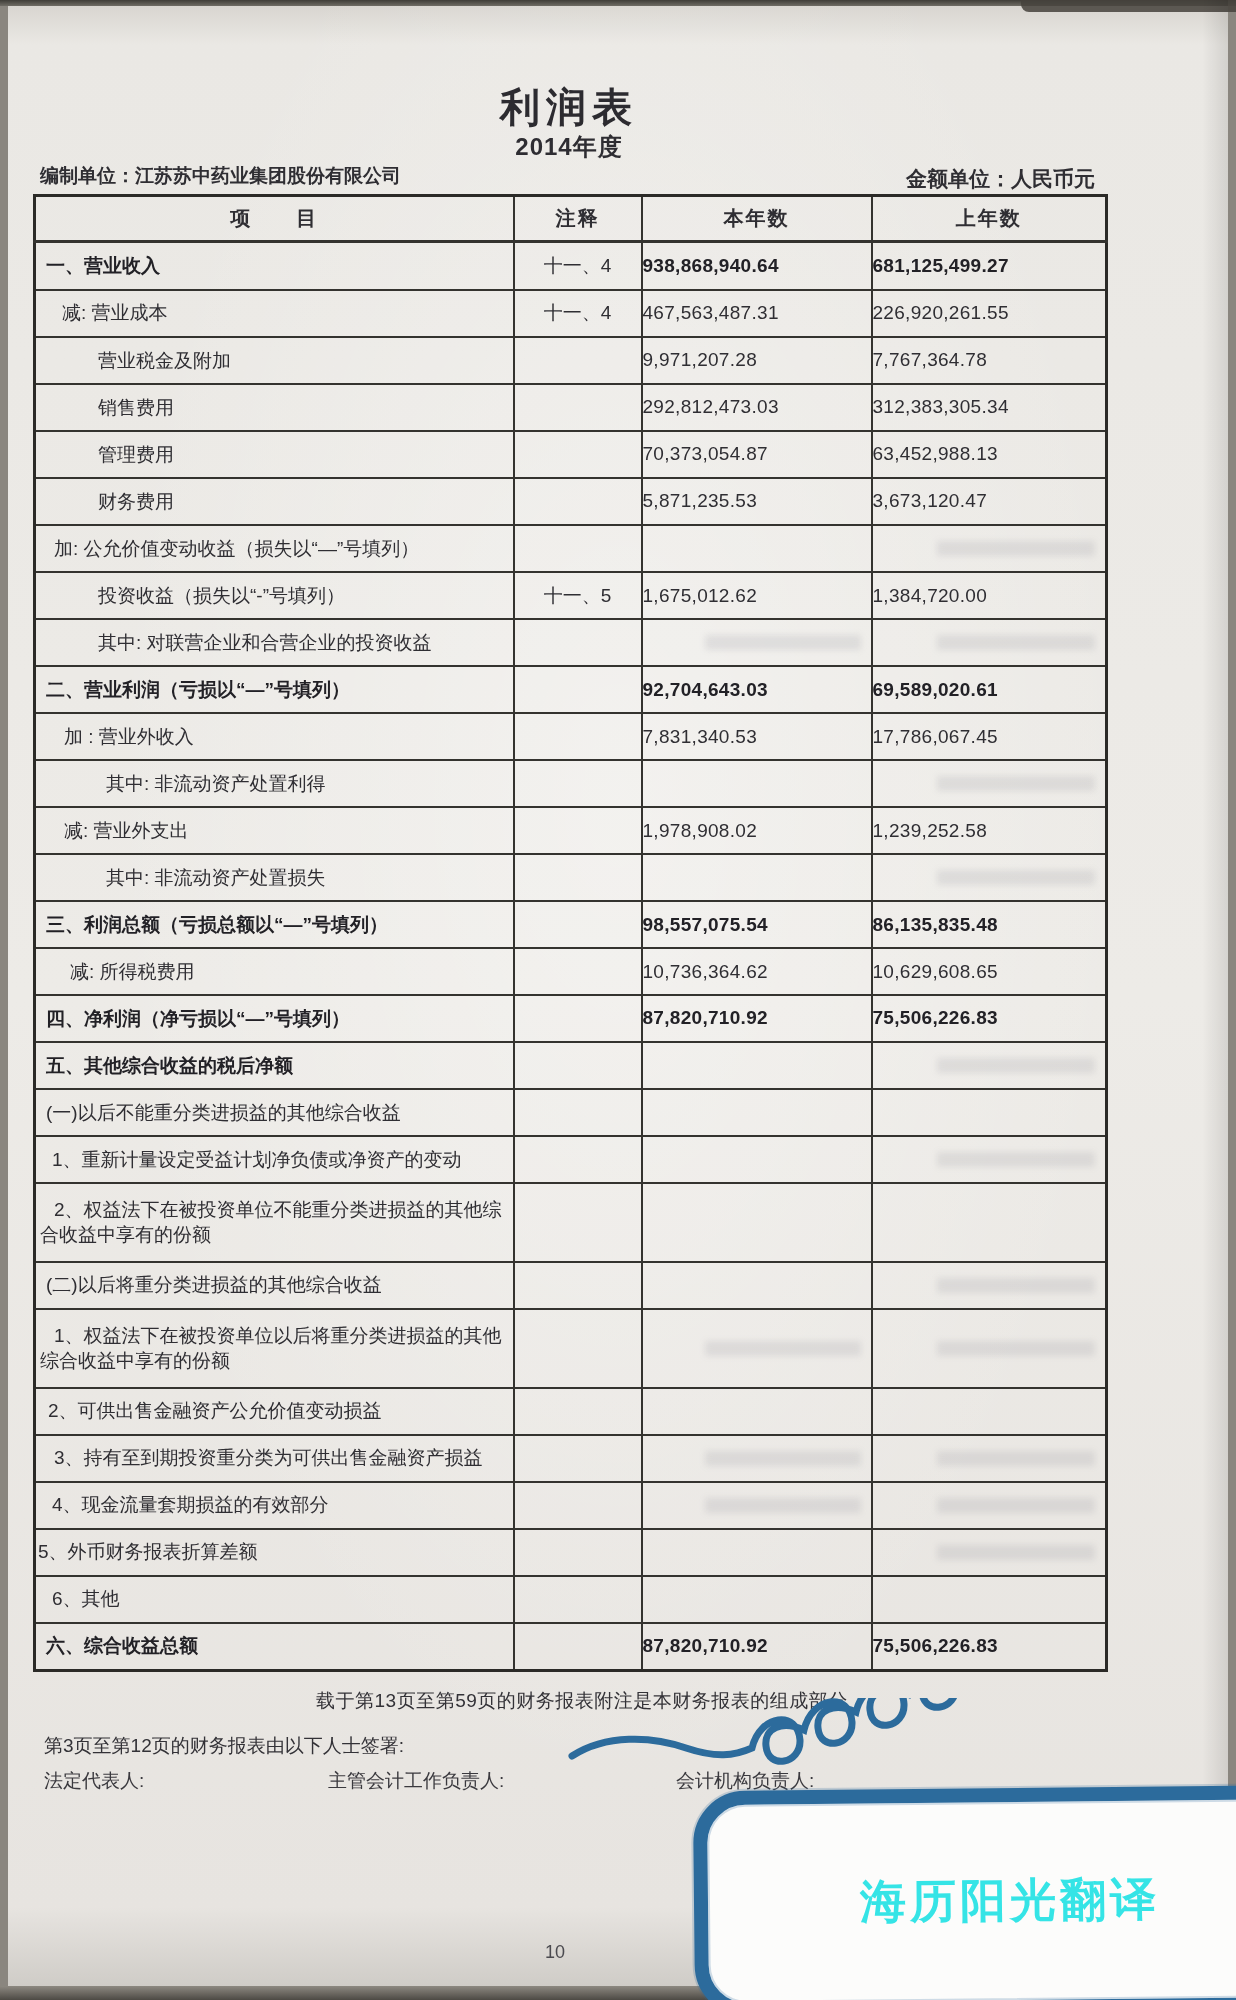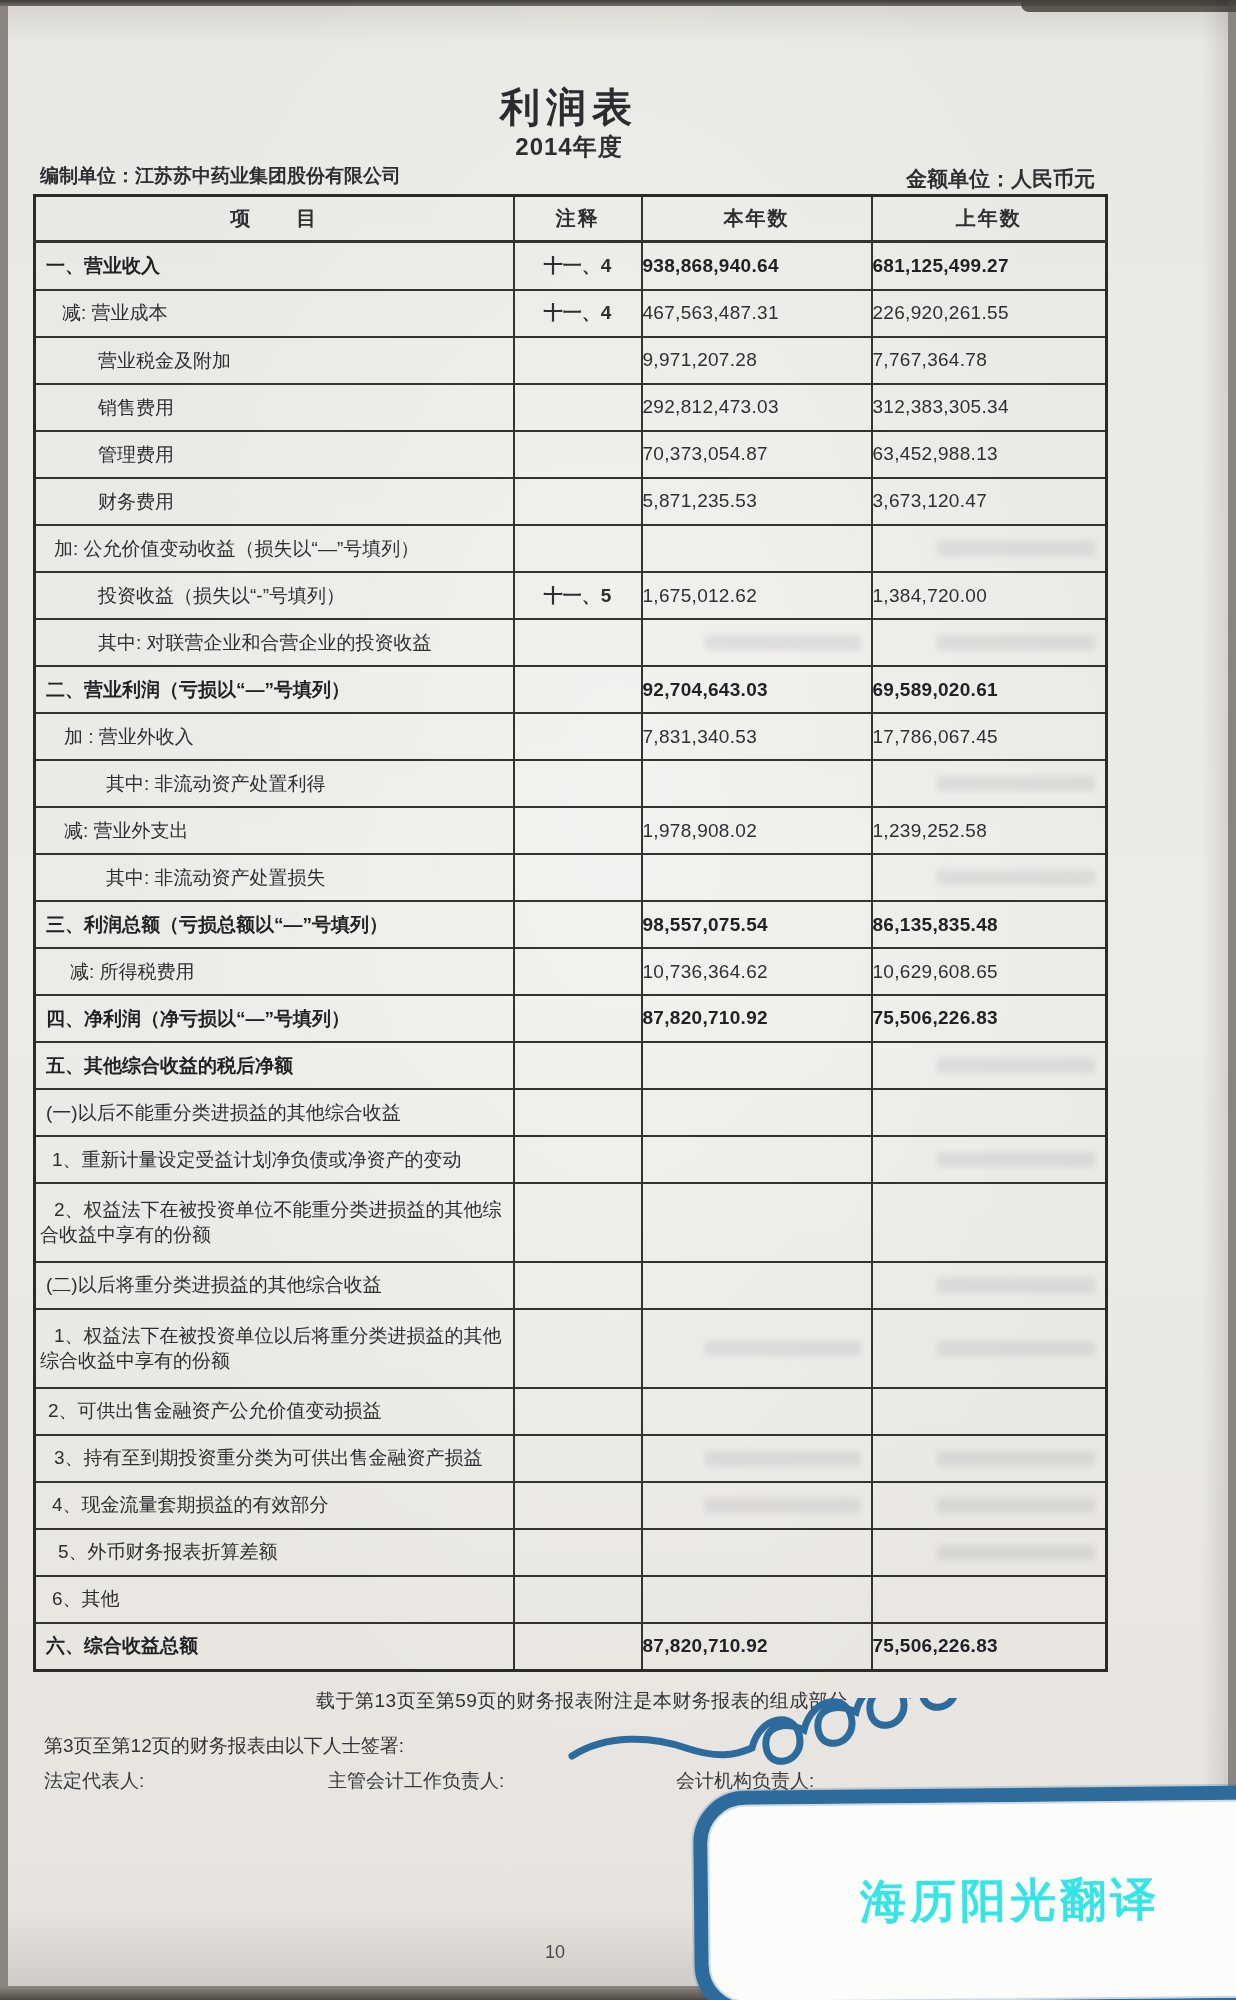--- a/index.html
+++ b/index.html
@@ -36,21 +36,21 @@
     border:2px solid #34332f;
     font-size:19px;color:#2f2e33;
     padding:5px 0;
     vertical-align:middle;
   }
   table.income th{
     font-size:20px;font-weight:bold;text-align:center;
     border-bottom-width:3px;padding:8px 0;letter-spacing:2px;
   }
   td.item{padding-left:10px;padding-right:6px;line-height:1.35;}
-  td.note{text-align:center;color:#3c3b40;font-size:18px;font-weight:bold;}
+  td.note{text-align:center;color:#3c3b40;font-size:18px;}
   td.val{padding-right:9px;font-size:18px;color:#29292e;letter-spacing:.3px;position:relative;}
   tr.bold td.item, tr.bold td.val{font-weight:bold;color:#222126;}
   td.item.hang{text-indent:14px;}
   .smudge{height:15px;width:68%;margin:2px 10px 2px auto;background:rgba(95,100,118,.12);
     filter:blur(3px);border-radius:3px;}
 
   .footer-note{position:absolute;left:316px;top:1688px;width:560px;font-size:19px;color:#333237;letter-spacing:.5px;}
   .sign-intro{position:absolute;left:44px;top:1733px;font-size:19px;color:#333237;}
   .sign-label{position:absolute;top:1768px;font-size:19px;color:#3a393e;}
   .sign-1{left:44px;}
@@ -277,21 +277,21 @@
         <td class="item" style="padding-left: 16px;">4、现金流量套期损益的有效部分</td>
         <td class="note"></td>
         <td class="val">
           <div class="smudge"></div>
         </td>
         <td class="val">
           <div class="smudge"></div>
         </td>
       </tr>
       <tr>
-        <td class="item" style="padding-left: 22px;">5、外币财务报表折算差额</td>
+        <td class="item" style="padding-left: 2px;">5、外币财务报表折算差额</td>
         <td class="note"></td>
         <td class="val"></td>
         <td class="val">
           <div class="smudge"></div>
         </td>
       </tr>
       <tr>
         <td class="item" style="padding-left: 16px;">6、其他</td>
         <td class="note"></td>
         <td class="val"></td>

